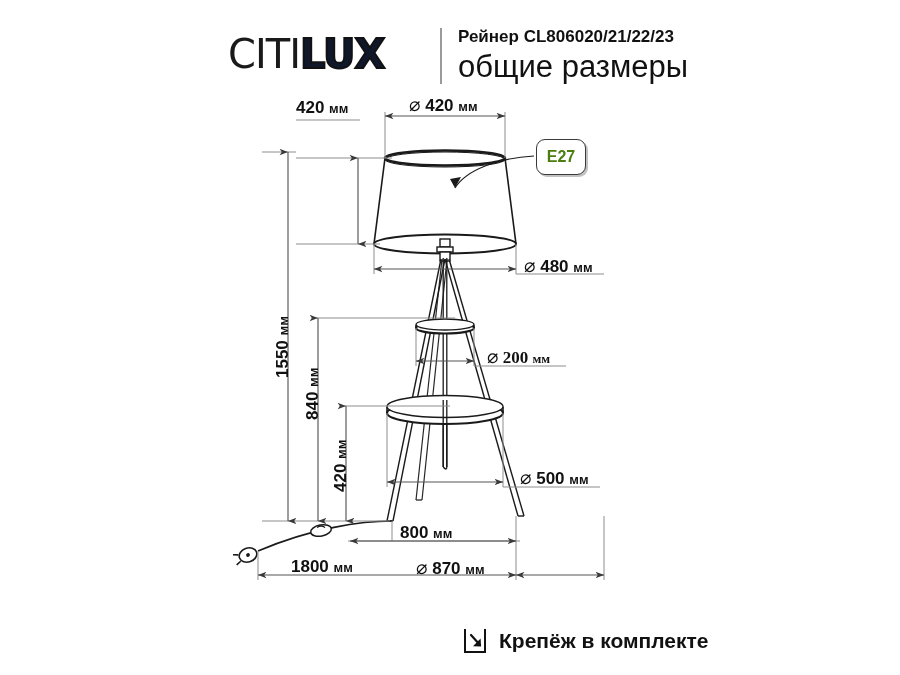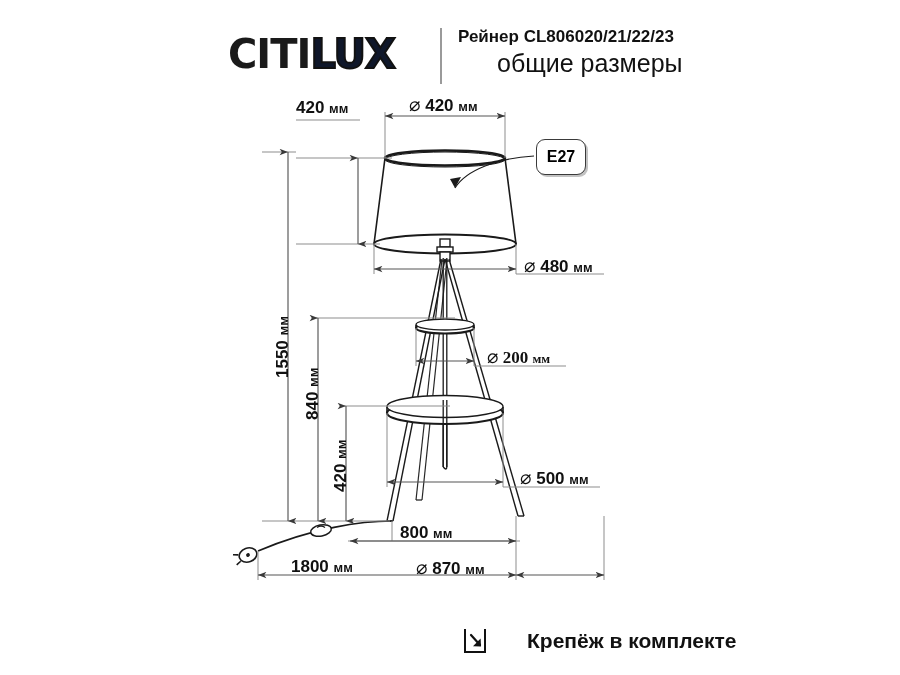--- a/index.html
+++ b/index.html
@@ -14,69 +14,69 @@
   svg.layer{position:absolute;left:0;top:0;width:900px;height:675px;}
 
   
   .header{position:absolute;left:0;top:14px;width:900px;height:64px;}
   .brand{
     position:absolute;left:228px;top:20px;
     font-size:40px;font-weight:700;letter-spacing:-1px;
     font-family:"DejaVu Sans","Liberation Sans",sans-serif;
     line-height:1;white-space:nowrap;
   }
-  .brand .b-solid{font-weight:700;}
+  .brand .b-solid{font-weight:400;}
   .brand .b-outline{
     font-weight:700;
     color:#0f172a;
     -webkit-text-stroke:2px #111111;
     text-stroke:2px #111111;
   }
   .hdr-rule{
     position:absolute;left:440px;top:14px;
     width:2px;height:56px;background:#9a9a9a;
   }
   .hdr-text{position:absolute;left:458px;top:12px;width:430px;}
   .hdr-line1{
     font-size:17px;font-weight:700;color:#111;
     line-height:1.25;white-space:nowrap;
   }
   .hdr-line2{
-    font-size:25px;font-weight:400;color:#111;
-    line-height:1.25;white-space:nowrap;margin-top:1px;margin-left:39px;
+    font-size:31px;font-weight:400;color:#111;
+    line-height:1.25;white-space:nowrap;margin-top:1px;
   }
 
   
   .dim{
     position:absolute;white-space:nowrap;
     font-size:17px;font-weight:700;color:#111;
     line-height:1;
   }
   .dim .u{font-size:13px;font-weight:700;}
   .dim .dia{font-weight:400;font-size:19px;}
   .dim.vert{transform-origin:0 0;}
 
   
   .e27{
     position:absolute;left:536px;top:139px;
     width:48px;height:34px;
     border:1.6px solid #3a3a3a;border-radius:9px;
     background:#fff;
     box-shadow:2px 2px 0 rgba(120,120,120,.45);
     display:flex;align-items:center;justify-content:center;
-    font-size:16px;font-weight:700;color:#000000;
+    font-size:16px;font-weight:700;color:#4d7c0f;
   }
 
   
   .footer{
     position:absolute;left:462px;top:628px;
     display:flex;align-items:center;gap:11px;
   }
   .footer .f-icon{width:26px;height:26px;display:block;}
-  .footer .f-text{font-size:21px;font-weight:700;color:#111;white-space:nowrap;margin-left:28px;}
+  .footer .f-text{font-size:21px;font-weight:700;color:#111;white-space:nowrap;}
 </style>
 </head>
 <body>
 
 <div id="sheet">
 
   <div class="header">
     <div class="brand">
       <span class="b-solid">CITI</span><span class="b-outline">LUX</span>
     </div>

